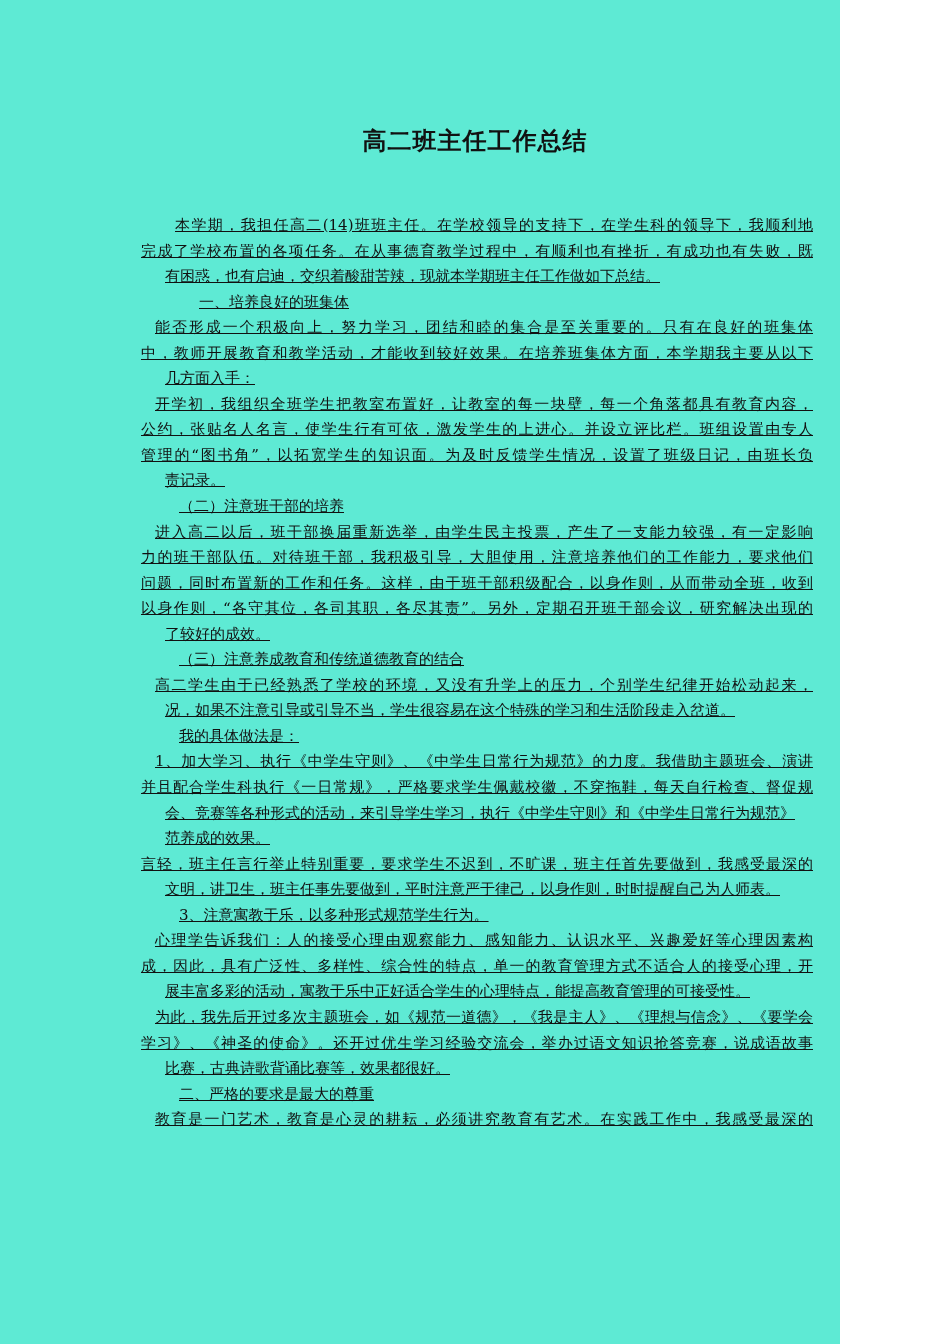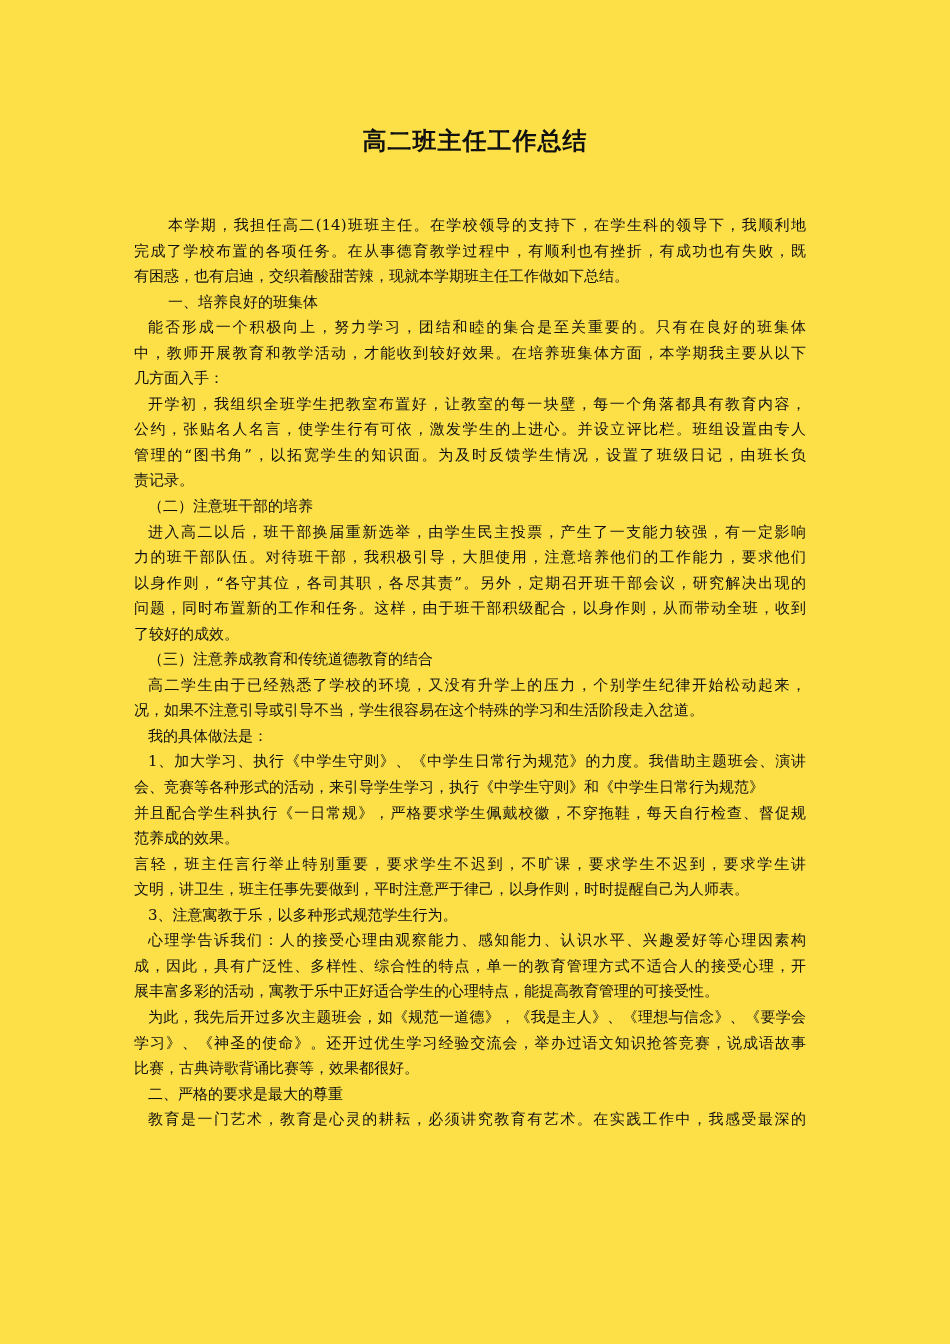--- a/index.html
+++ b/index.html
@@ -12,54 +12,56 @@
       height: 1344px;
       position: relative;
       overflow: hidden;
       font-family: "DejaVu Serif", "Liberation Serif", serif;
       color: #111111;
     }
     .page {
       position: absolute;
       left: 0;
       top: 0;
-      width: 950px;
+      width: 840px;
       height: 1344px;
-      background: #fde047;
+      background: #5eead4;
     }
     .title {
       position: absolute;
       left: 0;
       width: 950px;
       top: 125px;
       text-align: center;
       font-family: "DejaVu Sans", "Liberation Sans", sans-serif;
       font-weight: bold;
       font-size: 24px;
       letter-spacing: 1px;
       color: #111;
     }
     .body-text {
       position: absolute;
-      left: 134px;
+      left: 141px;
       top: 213px;
       width: 672px;
+      text-decoration: underline;
     }
     .line {
       height: 25.55px;
       line-height: 25.55px;
       font-size: 15px;
       white-space: nowrap;
       overflow: visible;
       text-align: justify;
       text-align-last: justify;
       letter-spacing: 0px;
     }
     .line.last {
       text-align-last: left;
+      margin-left: 24px;
     }
     .ind2 { padding-left: 34px; }
     .ind1 { padding-left: 14px; }
   </style>
 </head>
 <body>
 
 <div class="page">
   <div class="title">高二班主任工作总结</div>
   <div class="body-text" id="body-text">
@@ -70,32 +72,32 @@
       <div class="line ind1">能否形成一个积极向上，努力学习，团结和睦的集合是至关重要的。只有在良好的班集体</div>
       <div class="line">中，教师开展教育和教学活动，才能收到较好效果。在培养班集体方面，本学期我主要从以下</div>
       <div class="line last">几方面入手：</div>
       <div class="line ind1">开学初，我组织全班学生把教室布置好，让教室的每一块壁，每一个角落都具有教育内容，</div>
       <div class="line">公约，张贴名人名言，使学生行有可依，激发学生的上进心。并设立评比栏。班组设置由专人</div>
       <div class="line">管理的“图书角”，以拓宽学生的知识面。为及时反馈学生情况，设置了班级日记，由班长负</div>
       <div class="line last">责记录。</div>
       <div class="line ind1 last">（二）注意班干部的培养</div>
       <div class="line ind1">进入高二以后，班干部换届重新选举，由学生民主投票，产生了一支能力较强，有一定影响</div>
       <div class="line">力的班干部队伍。对待班干部，我积极引导，大胆使用，注意培养他们的工作能力，要求他们</div>
+      <div class="line">问题，同时布置新的工作和任务。这样，由于班干部积级配合，以身作则，从而带动全班，收到</div>
       <div class="line">以身作则，“各守其位，各司其职，各尽其责”。另外，定期召开班干部会议，研究解决出现的</div>
-      <div class="line">问题，同时布置新的工作和任务。这样，由于班干部积级配合，以身作则，从而带动全班，收到</div>
       <div class="line last">了较好的成效。</div>
       <div class="line ind1 last">（三）注意养成教育和传统道德教育的结合</div>
       <div class="line ind1">高二学生由于已经熟悉了学校的环境，又没有升学上的压力，个别学生纪律开始松动起来，</div>
       <div class="line last">况，如果不注意引导或引导不当，学生很容易在这个特殊的学习和生活阶段走入岔道。</div>
       <div class="line ind1 last">我的具体做法是：</div>
       <div class="line ind1">1、加大学习、执行《中学生守则》、《中学生日常行为规范》的力度。我借助主题班会、演讲</div>
+      <div class="line">并且配合学生科执行《一日常规》，严格要求学生佩戴校徽，不穿拖鞋，每天自行检查、督促规</div>
       <div class="line last">会、竞赛等各种形式的活动，来引导学生学习，执行《中学生守则》和《中学生日常行为规范》</div>
-      <div class="line">并且配合学生科执行《一日常规》，严格要求学生佩戴校徽，不穿拖鞋，每天自行检查、督促规</div>
       <div class="line last">范养成的效果。</div>
-      <div class="line">言轻，班主任言行举止特别重要，要求学生不迟到，不旷课，要求学生不迟到，要求学生讲</div>
+      <div class="line">言轻，班主任言行举止特别重要，要求学生不迟到，不旷课，班主任首先要做到，我感受最深的</div>
       <div class="line last">文明，讲卫生，班主任事先要做到，平时注意严于律己，以身作则，时时提醒自己为人师表。</div>
       <div class="line ind1 last">3、注意寓教于乐，以多种形式规范学生行为。</div>
       <div class="line ind1">心理学告诉我们：人的接受心理由观察能力、感知能力、认识水平、兴趣爱好等心理因素构</div>
       <div class="line">成，因此，具有广泛性、多样性、综合性的特点，单一的教育管理方式不适合人的接受心理，开</div>
       <div class="line last">展丰富多彩的活动，寓教于乐中正好适合学生的心理特点，能提高教育管理的可接受性。</div>
       <div class="line ind1">为此，我先后开过多次主题班会，如《规范一道德》，《我是主人》、《理想与信念》、《要学会</div>
       <div class="line">学习》、《神圣的使命》。还开过优生学习经验交流会，举办过语文知识抢答竞赛，说成语故事</div>
       <div class="line last">比赛，古典诗歌背诵比赛等，效果都很好。</div>
       <div class="line ind1 last">二、严格的要求是最大的尊重</div>
       <div class="line ind1">教育是一门艺术，教育是心灵的耕耘，必须讲究教育有艺术。在实践工作中，我感受最深的</div>

